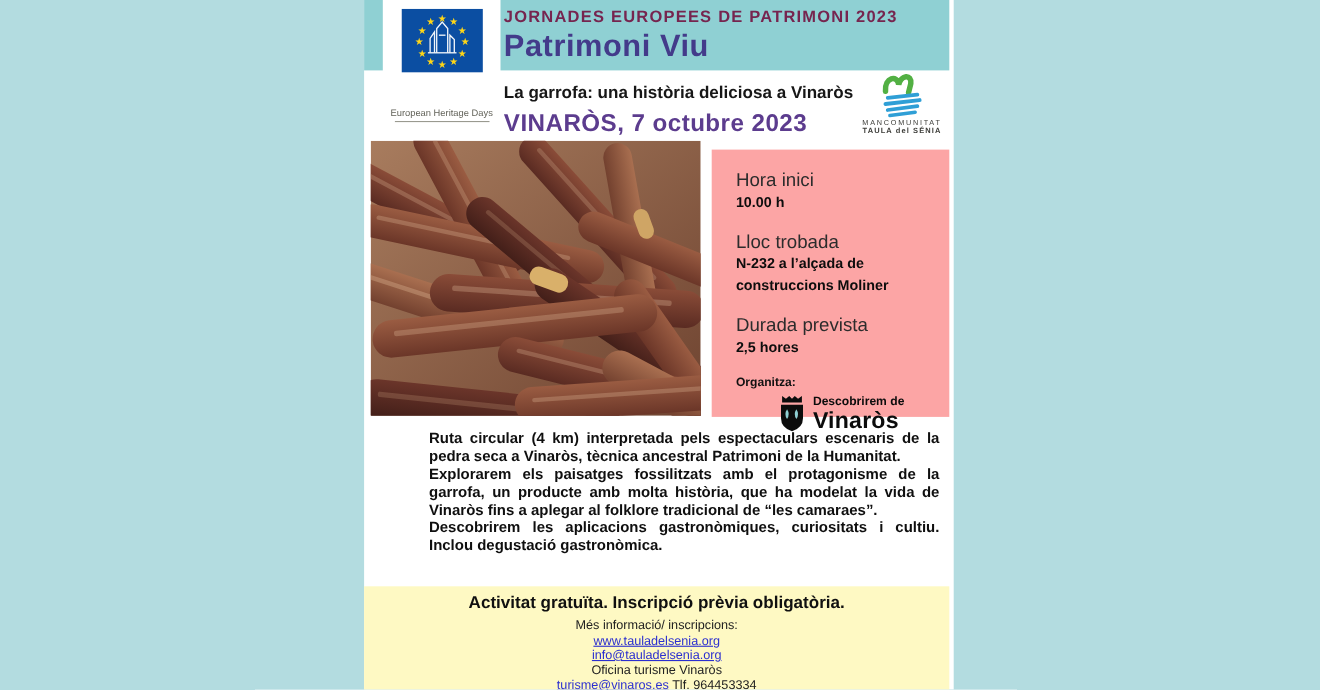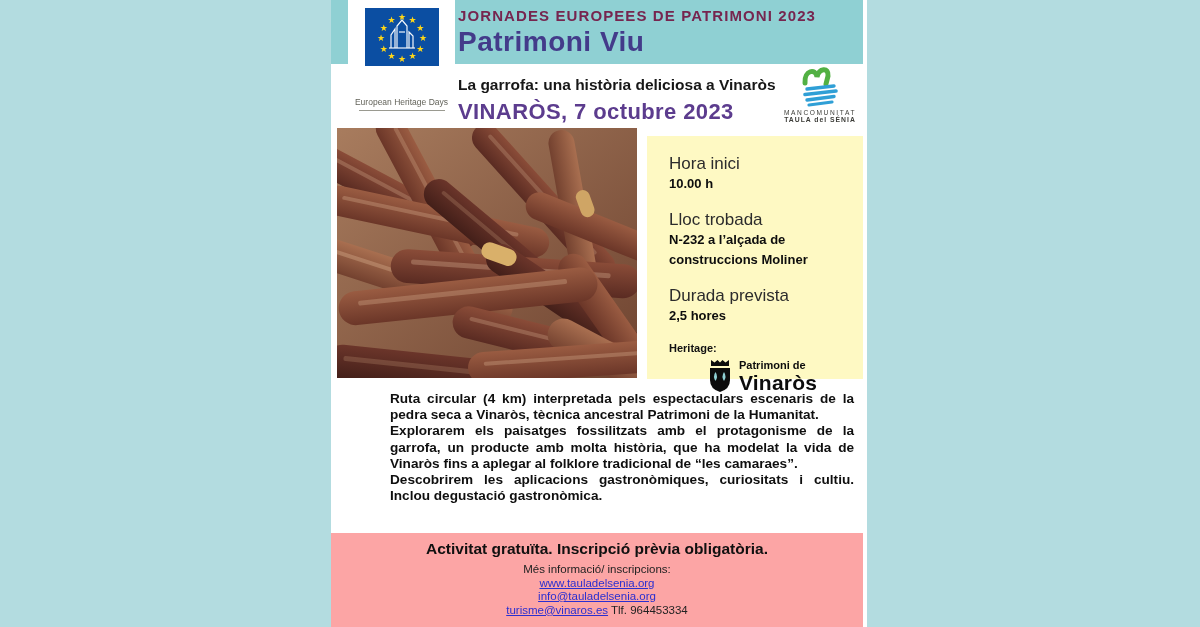--- a/index.html
+++ b/index.html
@@ -22,35 +22,35 @@
   
   .subtitle{position:absolute;left:127px;top:76px;font-size:15.5px;font-weight:bold;color:#171717;width:330px;}
   .dateline{position:absolute;left:127px;top:99px;font-size:22px;font-weight:bold;color:#5c3c8e;letter-spacing:.4px;}
   .manco{position:absolute;left:444px;top:64px;width:90px;height:64px;text-align:center;}
   .manco svg{display:block;margin:0 auto;}
   .manco-l1{font-size:6.6px;letter-spacing:1.6px;color:#3c3c38;margin-top:1px;}
   .manco-l2{font-size:6.8px;letter-spacing:1px;color:#3c3c38;font-weight:bold;}
 
   
   .photo{position:absolute;left:6px;top:128px;width:300px;height:250px;}
-  .panel{position:absolute;left:316px;top:136px;width:216px;height:243px;background:#fef9c3;box-sizing:border-box;padding:18px 10px 0 22px;}
+  .panel{position:absolute;left:316px;top:136px;width:216px;height:243px;background:#fca5a5;box-sizing:border-box;padding:18px 10px 0 22px;}
   .p-label{font-size:17px;color:#2c2c2c;line-height:20px;}
   .p-value{font-size:13px;font-weight:bold;color:#0d0d0d;line-height:20px;margin-bottom:16px;}
   .org-label{font-size:11px;font-weight:bold;color:#111;margin-top:2px;}
   .org-row{display:flex;align-items:center;margin-left:38px;margin-top:5px;}
   .org-texts{margin-left:6px;line-height:1;}
   .org-small{font-size:11px;font-weight:bold;color:#0c0c0c;}
   .org-big{font-size:21px;font-weight:bold;color:#0c0c0c;letter-spacing:.2px;margin-top:1px;}
 
   
   .desc{position:absolute;left:59px;top:391px;width:464px;color:#0f0f0f;}
   .desc p{margin:0;font-size:13.6px;font-weight:bold;line-height:16.2px;text-align:justify;}
 
   
-  .band-bottom{position:absolute;left:0;top:533px;width:532px;height:94px;background:#fca5a5;text-align:center;}
+  .band-bottom{position:absolute;left:0;top:533px;width:532px;height:94px;background:#fef9c3;text-align:center;}
   .highlight{font-size:15.5px;font-weight:bold;color:#101010;margin-top:7px;}
   .contact{margin-top:5px;font-size:11.5px;color:#222;line-height:13.5px;}
   .contact a{color:#2b2fd0;text-decoration:underline;}
 </style>
 </head>
 <body>
 
 <div class="canvas">
   <div class="card">
 
@@ -201,47 +201,48 @@
       </g>
     </svg>
 
     <div class="panel">
       <div class="p-label">Hora inici</div>
       <div class="p-value">10.00 h</div>
       <div class="p-label">Lloc trobada</div>
       <div class="p-value">N-232 a l’alçada de construccions Moliner</div>
       <div class="p-label">Durada prevista</div>
       <div class="p-value">2,5 hores</div>
-      <div class="org-label">Heritage:</div>
+      <div class="org-label">Organitza:</div>
       <div class="org-row">
         <svg width="26" height="34" viewBox="0 0 26 34" xmlns="http://www.w3.org/2000/svg">
           <path d="M4 7 L4 1 L7.5 3.5 L10.5 1 L13 3.5 L15.5 1 L18.5 3.5 L22 1 L22 7 Z" fill="#0c0c0c"></path>
           <path d="M3 9 L23 9 L23 21 Q23 30 13 33 Q3 30 3 21 Z" fill="#0c0c0c"></path>
           <path d="M8.5 13 Q5.5 17.5 8.5 22 Q11.5 17.5 8.5 13 Z" fill="#8fd0d3"></path>
           <path d="M17 13 Q20 17.5 17 22 Q14 17.5 17 13 Z" fill="#8fd0d3"></path>
         </svg>
         <div class="org-texts">
-          <div class="org-small">Patrimoni de</div>
+          <div class="org-small">Descobrirem de</div>
           <div class="org-big">Vinaròs</div>
         </div>
       </div>
     </div>
 
     <div class="desc">
       <p>Ruta circular (4 km) interpretada pels espectaculars escenaris de la pedra seca a Vinaròs, tècnica ancestral Patrimoni de la Humanitat.</p>
       <p>Explorarem els paisatges fossilitzats amb el protagonisme de la garrofa, un producte amb molta història, que ha modelat la vida de Vinaròs fins a aplegar al folklore tradicional de “les camaraes”.</p>
       <p>Descobrirem les aplicacions gastronòmiques, curiositats i cultiu. Inclou degustació gastronòmica.</p>
     </div>
 
     <div class="band-bottom">
       <div class="highlight">Activitat gratuïta. Inscripció prèvia obligatòria.</div>
       <div class="contact">
         <div>Més informació/ inscripcions:</div>
         <div><a href="#">www.tauladelsenia.org</a></div>
         <div><a href="#">info@tauladelsenia.org</a></div>
+        <div>Oficina turisme Vinaròs</div>
         <div>
           <a href="#">turisme@vinaros.es</a>
           <span>Tlf. 964453334</span>
         </div>
       </div>
     </div>
 
   </div>
 </div>
 

